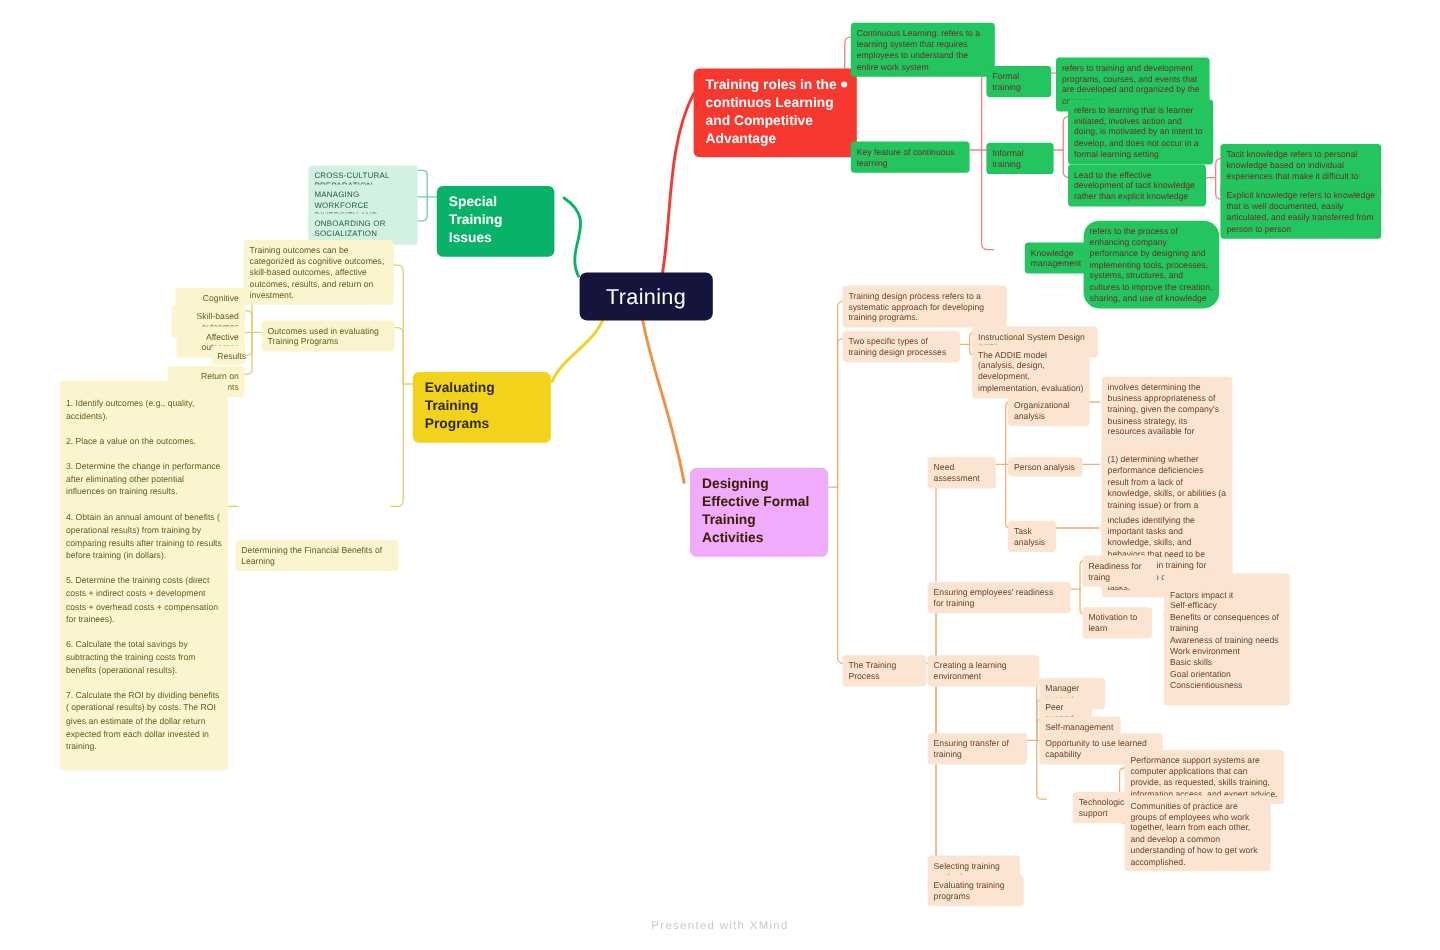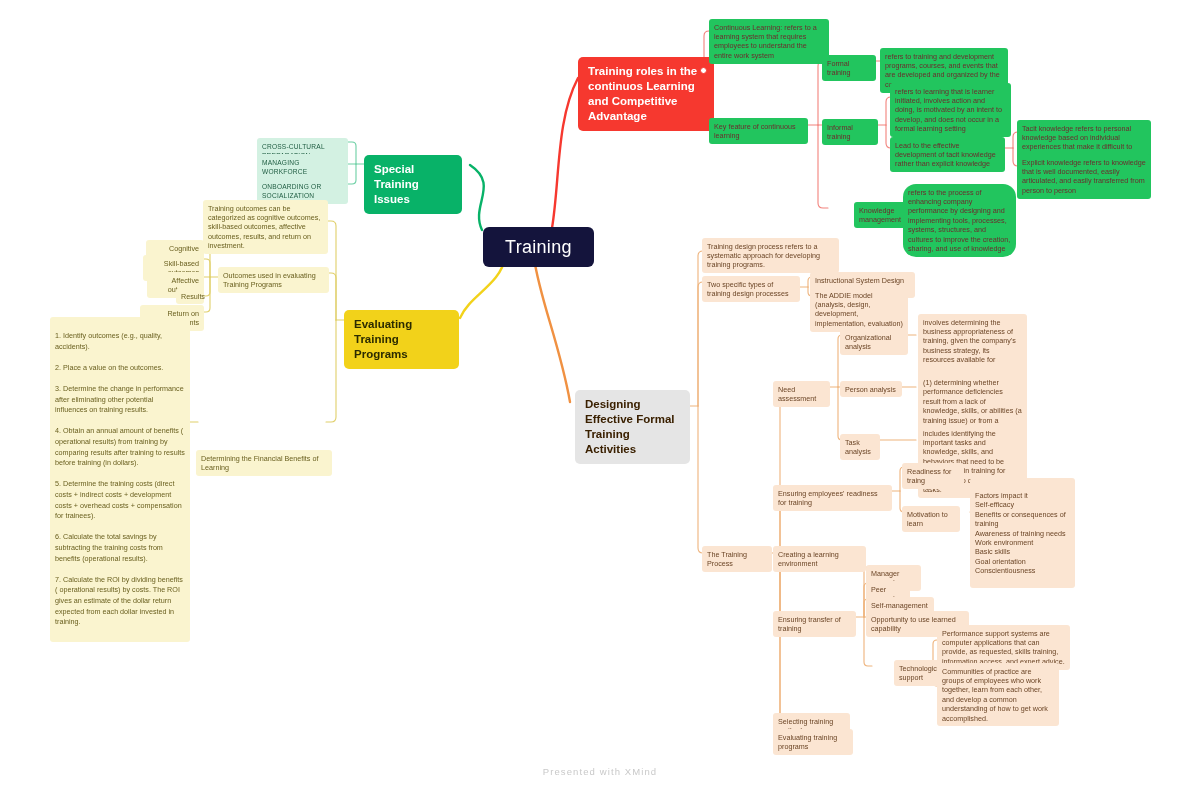--- a/index.html
+++ b/index.html
@@ -20,21 +20,21 @@
     padding:9px 22px;text-align:center;white-space:nowrap;
   }
   
   .main{
     font-size:11.5px;line-height:15px;font-weight:bold;color:#1b1b1b;
     padding:7px 10px;border-radius:5px;
   }
   .main.red{background:#f6382f;color:#ffffff;}
   .main.green{background:#08b268;color:#ffffff;}
   .main.yellow{background:#f2d21a;color:#2b2b00;}
-  .main.orange{background:#e5e5e5;color:#3a2000;}
+  .main.orange{background:#f0abfc;color:#3a2000;}
 
   
   .sub{font-size:7.2px;line-height:9.4px;padding:3.5px 5px;border-radius:3px;color:#3b2b2b;}
   .sub.redstrong{background:#22c55e;color:#6b2d2d;}
   .sub.green{background:#d3f1e2;color:#1e5c41;font-size:6.6px;letter-spacing:.2px;}
   .sub.yellow{background:#faf4cf;color:#6a6020;}
   .sub.orange{background:#fbe5d2;color:#6b4526;}
   .sub.steps{line-height:10.6px;}
 
   .watermark{

